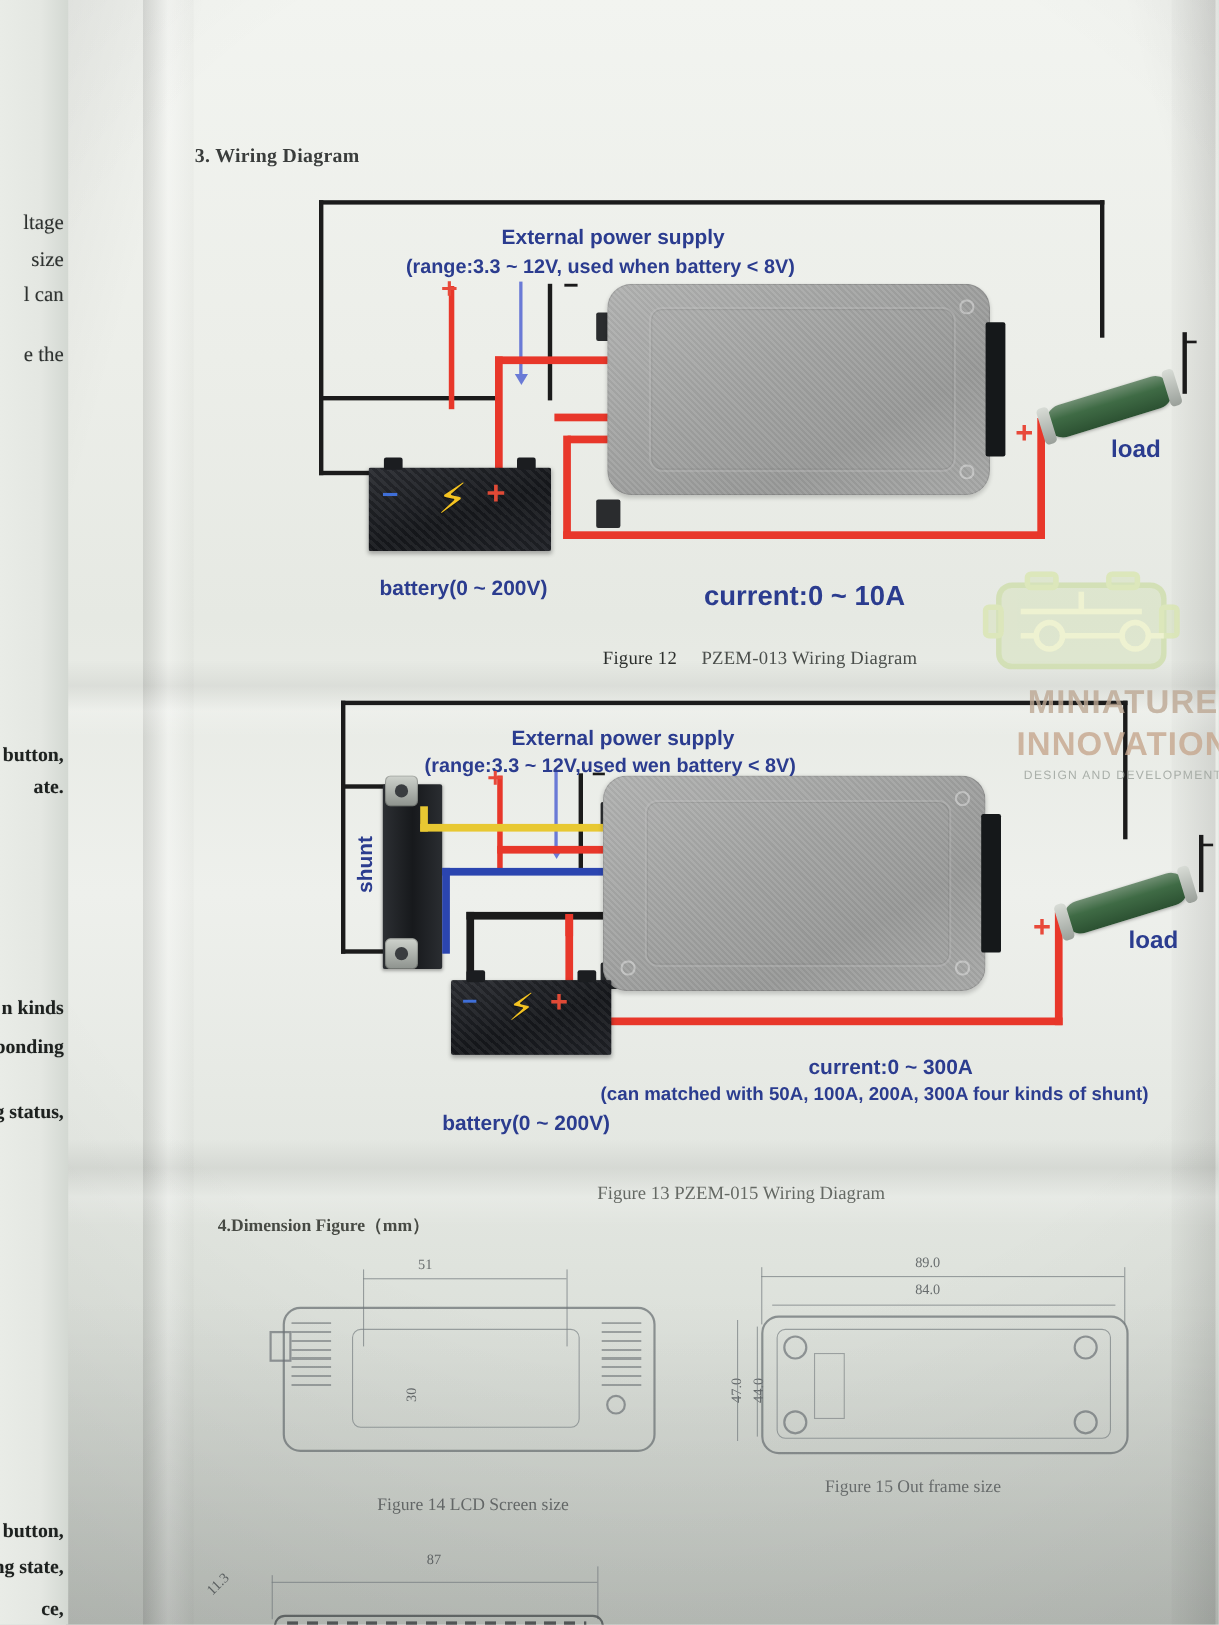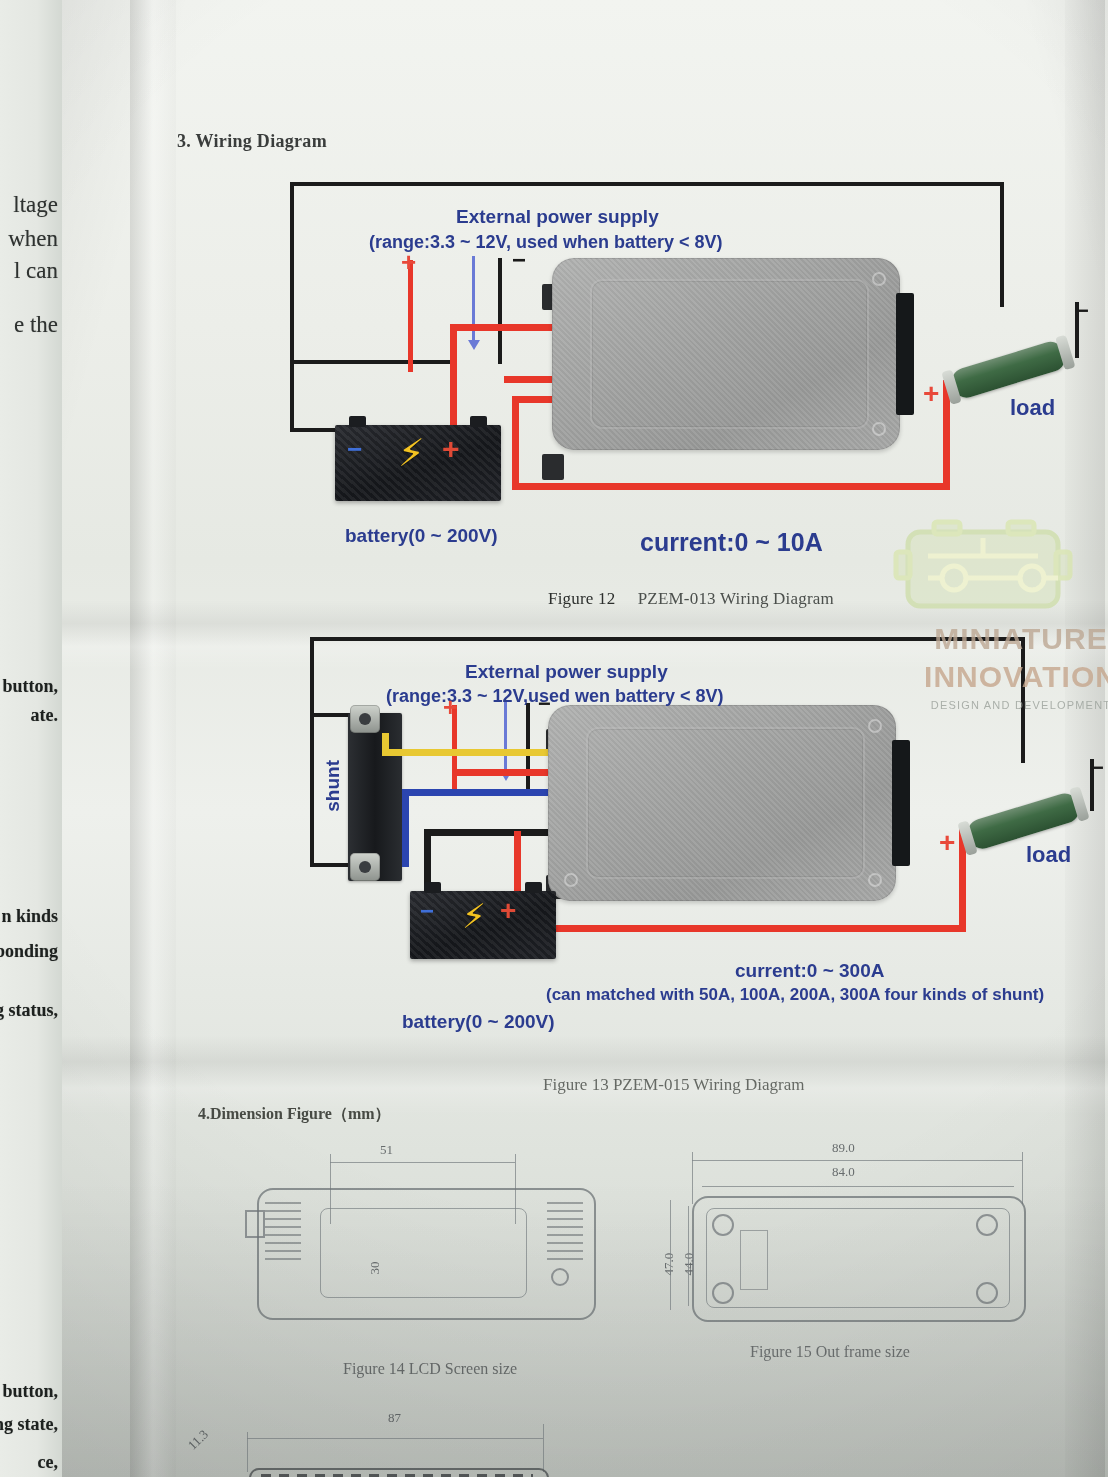--- a/index.html
+++ b/index.html
@@ -24,21 +24,21 @@
   
   .hfold{position:absolute;left:0;right:0;pointer-events:none;}
   #hfoldA{top:600px;height:70px;background:linear-gradient(180deg,rgba(0,0,0,0),rgba(0,0,0,.055),rgba(255,255,255,.22),rgba(0,0,0,0));}
   #hfoldB{top:1035px;height:80px;background:linear-gradient(180deg,rgba(0,0,0,0),rgba(0,0,0,.06),rgba(255,255,255,.18),rgba(0,0,0,0));}
   #shadeBottom{position:absolute;left:0;right:0;top:1180px;height:297px;background:linear-gradient(180deg,rgba(0,0,0,0),rgba(0,0,0,.10));pointer-events:none;}
 
   
   #leftcol{position:absolute;left:0;top:0;width:62px;height:1477px;
     background:linear-gradient(90deg,#e9ece7 0%,#e4e7e2 60%,#d3d8d2 100%);}
   .frag{position:absolute;right:4px;white-space:nowrap;color:#2e3230;
-        font-family:"Liberation Serif",serif;font-size:23px;text-align:right;
+        font-family:"Liberation Serif",serif;font-size:19px;text-align:right;
         text-shadow:0 0 1px rgba(0,0,0,.25);}
   .fragdark{color:#1d211f;font-weight:bold;font-size:18px;}
 
   
   #h-wiring{position:absolute;left:117px;top:131px;font-size:18px;font-weight:bold;
     color:#3a3d3c;letter-spacing:.3px;font-family:"Liberation Serif",serif;}
   #h-dimension{position:absolute;left:138px;top:1104px;font-size:16px;font-weight:bold;
     color:#32352f;font-family:"Liberation Serif",serif;opacity:.88;}
 
   .caption{position:absolute;font-size:17px;color:#4b4f4c;font-family:"Liberation Serif",serif;
@@ -342,21 +342,21 @@
                 border:2px solid #55595b;border-radius:10px 10px 0 0;opacity:.85;"></div>
     <div style="position:absolute;left:86px;top:72px;width:272px;height:6px;opacity:.8;
                 background:repeating-linear-gradient(90deg,#3b3f41 0 10px,transparent 10px 18px);"></div>
   </div>
 
   <div id="vignette"></div>
 </div>
 
 <div id="leftcol">
     <div class="frag" style="top: 192px;">ltage</div>
-    <div class="frag" style="top: 226px;">when</div>
+    <div class="frag" style="top: 226px;">size</div>
     <div class="frag" style="top: 258px;">l can</div>
     <div class="frag" style="top: 312px;">e the</div>
     <div class="frag fragdark" style="top: 676px;">button,</div>
     <div class="frag fragdark" style="top: 705px;">ate.</div>
     <div class="frag fragdark" style="top: 906px;">n kinds</div>
     <div class="frag fragdark" style="top: 941px;">ponding</div>
     <div class="frag fragdark" style="top: 1000px;">g status,</div>
     <div class="frag fragdark" style="top: 1381px;">ne button,</div>
     <div class="frag fragdark" style="top: 1414px;">ng state,</div>
     <div class="frag fragdark" style="top: 1452px;">ce,</div>

